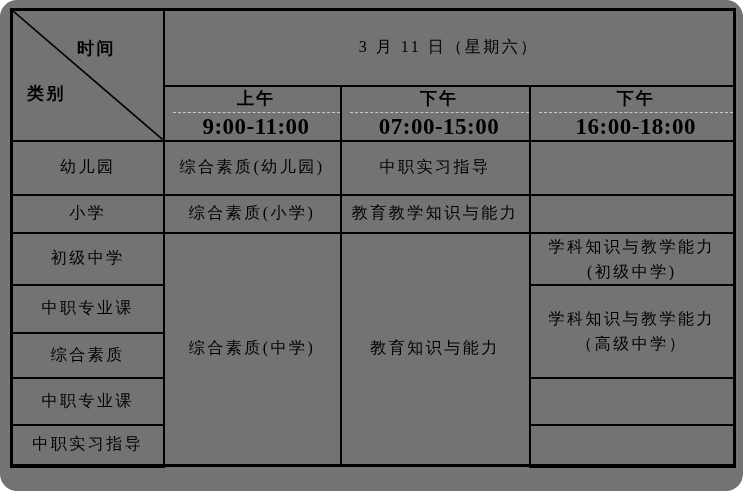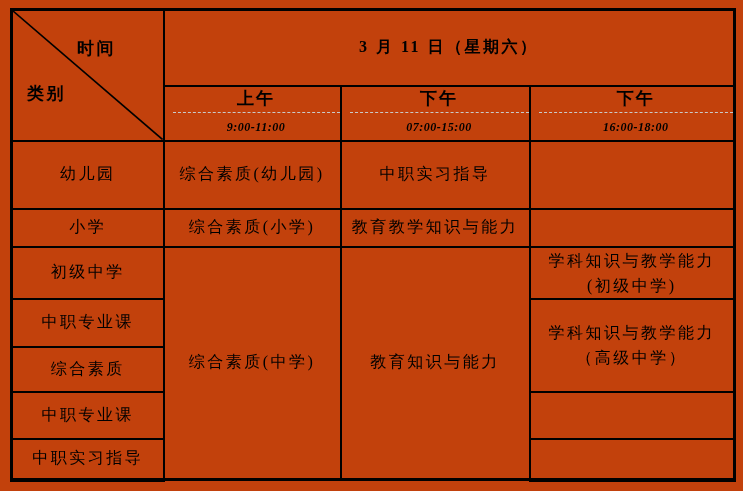--- a/index.html
+++ b/index.html
@@ -4,23 +4,24 @@
 <style>
   html, body {
     margin: 0;
     padding: 0;
     background: #ffffff;
   }
   .stage {
     position: relative;
     width: 743px;
     height: 491px;
-    background: #c2410c;
+    background: #737373;
     font-family: "Liberation Serif", "DejaVu Serif", serif;
     color: #000000;
+    border-radius: 17px;
   }
   table.schedule {
     position: absolute;
     left: 10px;
     top: 8px;
     width: 723px;
     border-collapse: collapse;
     table-layout: fixed;
     border: 3px solid #000000;
   }
@@ -33,40 +34,39 @@
     letter-spacing: 2.5px;
     overflow: hidden;
   }
   
   td.colcat { border-right: 3px solid #000000; }
   td.hdr-sep { border-bottom: 3px solid #000000; }
   tr.last-row td { border-bottom: 4px solid #000000; }
 
   
   td.date-cell {
-    font-weight: bold;
+    font-weight: normal;
     font-size: 18px;
     letter-spacing: 2px;
     margin-left: 36px;
   }
   td.session-cell { font-weight: bold; }
   .session-period {
     border-bottom: 1px dashed #c9c9c9;
     font-size: 17px;
     letter-spacing: 2px;
     padding: 1px 0 3px 0;
     line-height: 21px;
     margin-left: 8px;
   }
   .session-time {
-    font-size: 12px;
+    font-size: 23px;
     letter-spacing: 0.5px;
     padding: 3px 0 2px 8px;
     line-height: 22px;
-    font-style: italic;
   }
 
   
   td.corner-cell {
     position: relative;
     font-weight: bold;
     letter-spacing: 4px;
   }
   .corner-svg {
     position: absolute;
@@ -121,21 +121,21 @@
       <td class="session-cell hdr-sep">
         <div class="session-period">下午</div>
         <div class="session-time">07:00-15:00</div>
       </td>
       <td class="session-cell hdr-sep">
         <div class="session-period">下午</div>
         <div class="session-time">16:00-18:00</div>
       </td>
     </tr>
 
-    <tr style="height:68px">
+    <tr style="height:54px">
       <td class="colcat">幼儿园</td>
       <td>综合素质(幼儿园)</td>
       <td>中职实习指导</td>
       <td></td>
     </tr>
 
     <tr style="height:38px">
       <td class="colcat">小学</td>
       <td>综合素质(小学)</td>
       <td>教育教学知识与能力</td>

